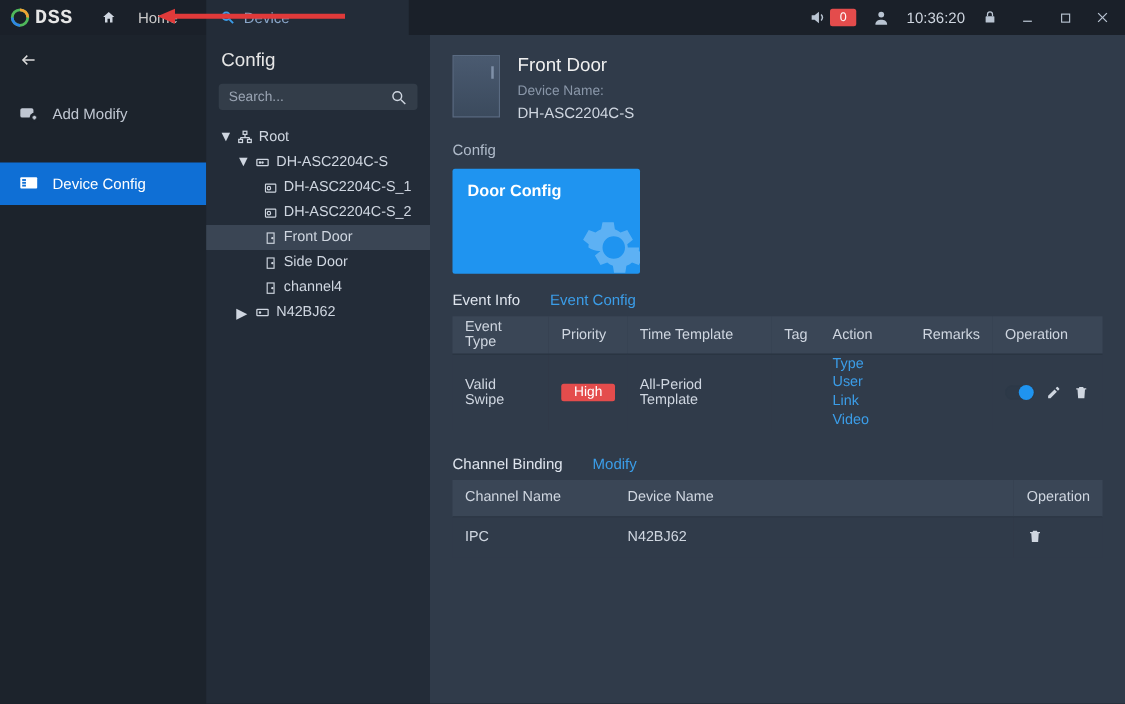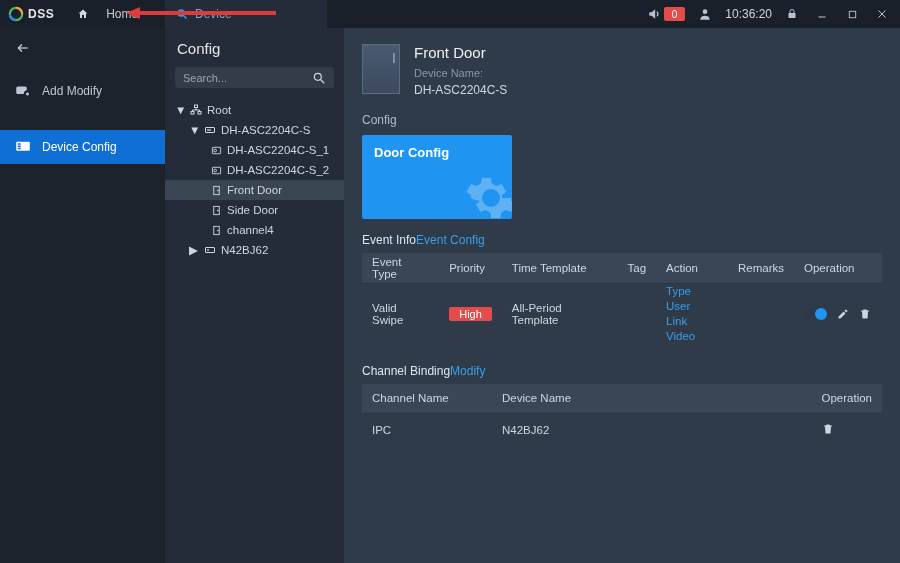--- a/index.html
+++ b/index.html
@@ -1,21 +1,21 @@
 <!DOCTYPE html>
 <html><head>
 <meta charset="utf-8">
 <style>
   * { box-sizing: border-box; margin: 0; padding: 0; }
   html, body { width: 900px; height: 563px; font-family: "Segoe UI", Arial, sans-serif; font-size: 12px; color: #e6e6e6; background: #1c232c; overflow: hidden; }
   .root { width: 900px; height: 563px; display: flex; flex-direction: column; }
 
   
   .titlebar { height: 28px; background: #1a2029; display: flex; align-items: center; padding: 0 8px; position: relative; }
-  .brand { display: flex; align-items: center; gap: 4px; font-weight: 700; font-size: 12px; letter-spacing: .5px; }
+  .brand { display: flex; align-items: center; gap: 4px; font-weight: 700; font-size: 16px; letter-spacing: .5px; font-family: Liberation Mono, monospace; }
   .brand-logo { width: 16px; height: 16px; }
   .home { margin-left: 22px; display: flex; align-items: center; gap: 16px; font-size: 12px; color: #c9c9c9; cursor: pointer; }
   .tab-active { position: absolute; left: 165px; top: 0; height: 28px; width: 162px; background: #232c38; display: flex; align-items: center; padding: 0 10px; font-size: 12px; color: #8aa6c9; gap: 6px; }
   .sysicons { margin-left: auto; display: flex; align-items: center; gap: 10px; }
   .badge { display: inline-flex; align-items: center; background: #e44c4c; color: #fff; font-size: 10px; height: 14px; padding: 0 8px; border-radius: 2px; }
   .wb { width: 20px; height: 20px; display: flex; align-items: center; justify-content: center; color: #b9c4d2; cursor: pointer; }
   .speaker-badge { display: flex; align-items: center; }
 
   
   .arrow { position: absolute; left: 126px; top: 6px; width: 160px; height: 14px; z-index: 50; }
@@ -54,21 +54,21 @@
   .thumb::after { content: ''; position: absolute; right: 4px; top: 8px; width: 2px; height: 10px; background: #7f90a8; }
   .hdr h2 { font-size: 15px; font-weight: 500; color: #f0f0f0; margin-bottom: 6px; }
   .meta-label { font-size: 11px; color: #8a97a9; }
   .meta-value { font-size: 12px; color: #cfd6e0; margin-top: 4px; }
 
   .sec-lbl { font-size: 12px; color: #b0bbca; padding: 12px 18px 8px 18px; }
   .cfg-card { margin: 0 18px 8px 18px; width: 150px; height: 84px; background: #1f94f0; border-radius: 2px; padding: 10px 12px; color: #fff; position: relative; overflow: hidden; cursor: pointer; }
   .cfg-card .ttl { font-size: 13px; font-weight: 600; }
   .cfg-card .gear { position: absolute; right: -6px; bottom: -6px; opacity: .28; }
 
-  .tabrow { display: flex; align-items: center; gap: 0; padding: 6px 18px 6px 18px; font-size: 12px; }
+  .tabrow { display: flex; align-items: center; gap: 24px; padding: 6px 18px 6px 18px; font-size: 12px; }
   .tabrow .lbl { color: #dfe5ee; }
   .tabrow .link { color: #3b9de8; cursor: pointer; }
 
   table { width: calc(100% - 36px); margin: 0 18px 14px 18px; border-collapse: collapse; font-size: 11.5px; }
   thead th { text-align: left; font-weight: 400; color: #cfd6e0; background: #3a4656; height: 30px; padding: 0 10px; }
   tbody td { color: #cfd6e0; background: #303b4a; height: 32px; padding: 0 10px; border-top: 1px solid #2a3542; }
   .prio { display: inline-block; background: #e44c4c; color: #fff; border-radius: 2px; padding: 1px 10px; font-size: 11px; }
   .alink { color: #3b9de8; cursor: pointer; display: block; line-height: 15px; }
 
   .toggle { width: 24px; height: 12px; border-radius: 6px; background: #2d3948; border: 1px solid #2d3948; position: relative; display: inline-block; vertical-align: middle; }

